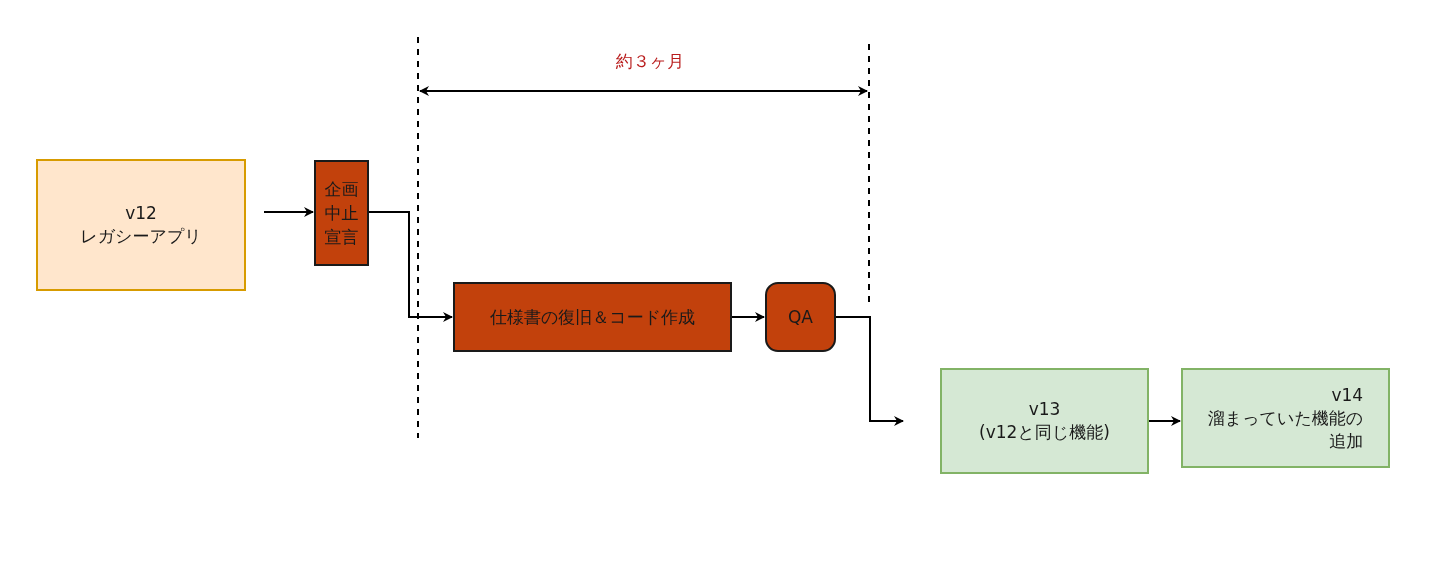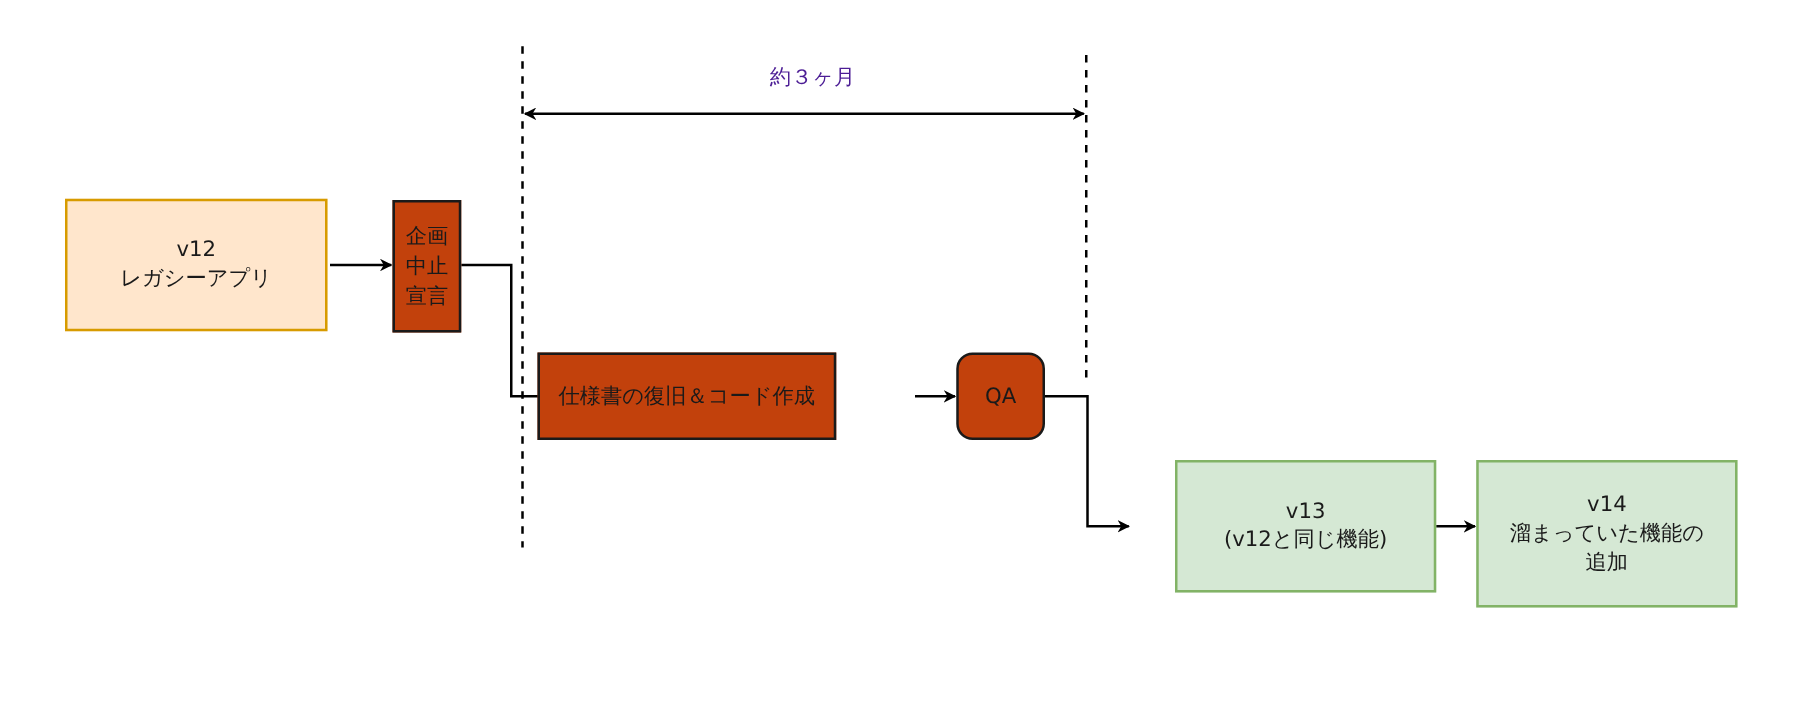--- a/index.html
+++ b/index.html
@@ -5,27 +5,27 @@
     html, body { margin: 0; padding: 0; background: #ffffff; }
     body { width: 1440px; height: 576px; position: relative; overflow: hidden;
            font-family: "DejaVu Sans", "Liberation Sans", sans-serif; }
     .canvas { position: absolute; left: 0; top: 0; width: 1440px; height: 576px; }
     .node { position: absolute; box-sizing: border-box; display: flex; align-items: center;
             justify-content: center; text-align: center; font-size: 17px; color: #1a1a1a;
             line-height: 23px; white-space: pre-line; }
     .node-orange { background: #ffe6cc; border: 2px solid #d79b00; }
     .node-plain { background: #c2410c; border: 2px solid #1a1a1a; }
     .node-green { background: #d5e8d4; border: 2px solid #82b366; }
-    #n-legacy { left: 52px; top: 159px; width: 210px; height: 106px; }
+    #n-legacy { left: 36px; top: 159px; width: 210px; height: 132px; }
     #n-cancel { left: 314px; top: 160px; width: 55px; height: 106px; font-size: 17px; line-height: 24px; }
-    #n-spec { left: 430px; top: 282px; width: 239px; height: 70px; }
+    #n-spec { left: 453px; top: 282px; width: 279px; height: 70px; }
     #n-qa { left: 765px; top: 282px; width: 71px; height: 70px; border-radius: 13px; }
     #n-v13 { left: 940px; top: 368px; width: 209px; height: 106px; }
-    #n-v14 { left: 1181px; top: 368px; width: 209px; height: 118px; }
-    .label { position: absolute; font-size: 17px; color: #4c1d95; text-align: center; }
+    #n-v14 { left: 1181px; top: 368px; width: 209px; height: 100px; text-align: right; }
+    .label { position: absolute; font-size: 17px; color: #b91c1c; text-align: center; }
     #duration-label { left: 560px; top: 50px; width: 180px; }
     svg { position: absolute; left: 0; top: 0; }
   </style>
 </head>
 <body>
 
 <div class="canvas">
   <svg width="1440" height="576">
     <defs>
       <marker id="arrow" markerWidth="10" markerHeight="10" refX="9" refY="5" orient="auto" markerUnits="userSpaceOnUse">

